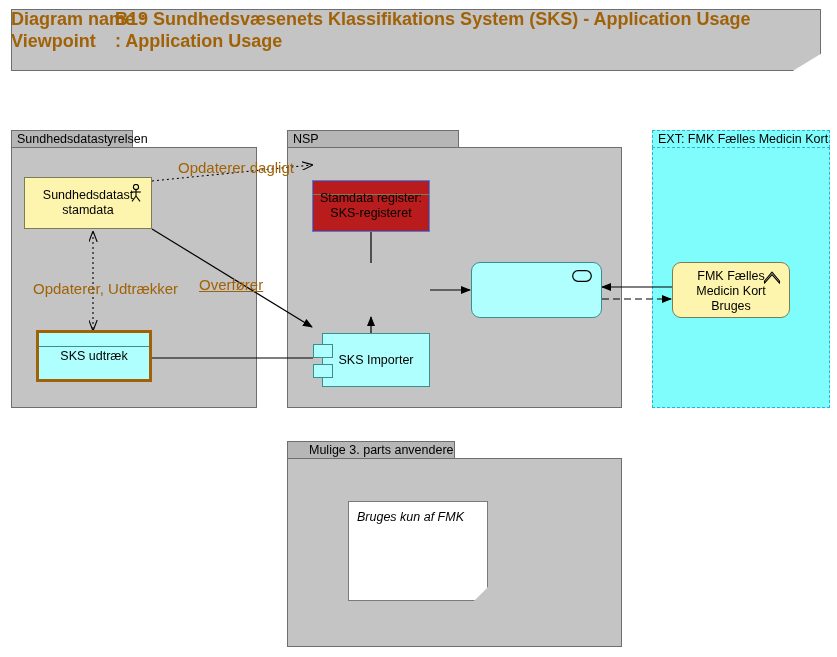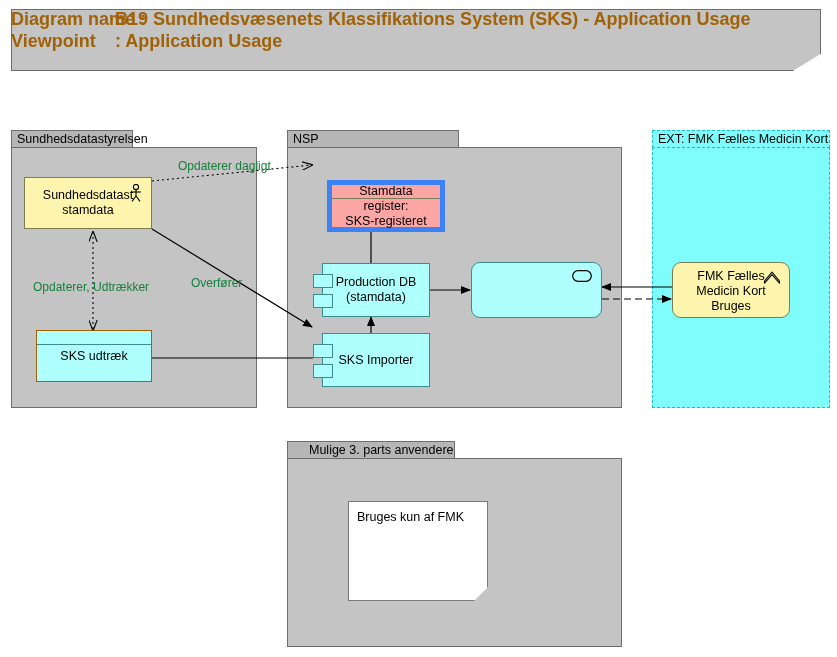--- a/index.html
+++ b/index.html
@@ -94,34 +94,33 @@
     line-height: 15px;
     z-index: 5;
   }
   .node .label { position: relative; z-index: 2; padding: 0 6px; white-space: pre-line; }
 
   .n-actor {
     background: #fdf5ad;
     border: 1px solid #7d7d55;
   }
   .n-data {
-    border: 5px solid #3b82f6;
-    background: #fca5a5;
-    margin-left: 15px;
+    border: 1px solid #3b82f6;
+    background: #b91c1c;
   }
   .n-data .divider,
   .n-dataobj .divider {
     position: absolute;
     left: 0; right: 0;
     top: 13px;
     height: 1px;
     background: #7d7d55;
   }
   .n-dataobj {
-    border: 1px solid #a16207;
+    border: 3px solid #a16207;
     background: #affffe;
   }
   .n-dataobj .divider { background: #3b8e8e; }
 
   .n-component {
     background: #affffe;
     border: 1px solid #3b8e8e;
   }
   .comp-tab {
     position: absolute;
@@ -169,22 +168,22 @@
   #connectors {
     position: absolute;
     left: 0; top: 0;
     width: 837px;
     height: 657px;
     z-index: 4;
     pointer-events: none;
   }
   .conn-label {
     position: absolute;
-    font-size: 12px;
-    color: #15803d;
+    font-size: 15px;
+    color: #a16207;
     white-space: nowrap;
     z-index: 7;
     background: transparent;
   }
 </style>
 </head>
 <body>
 
 <div id="canvas">
 
@@ -239,21 +238,21 @@
 
     <path d="M 430,290 L 470,290" fill="none" stroke="#000" stroke-width="1.2" marker-end="url(#arrowSolid)"></path>
 
     <path d="M 672,287 L 602,287" fill="none" stroke="#000" stroke-width="1.2" marker-end="url(#arrowSolid)"></path>
 
     <path d="M 602,299 L 671,299" fill="none" stroke="#000" stroke-width="1.2" stroke-dasharray="7,4" marker-end="url(#arrowSolid)"></path>
   </svg>
 
   <div class="conn-label" style="left:178px; top:159px;">Opdaterer dagligt</div>
   <div class="conn-label" style="left:33px; top:272px;margin-top:8px;">Opdaterer, Udtrækker</div>
-  <div class="conn-label" style="left:191px; top:276px;">Overfører</div>
+  <div class="conn-label" style="left:199px; top:276px;text-decoration:underline;">Overfører</div>
 
   <div class="node n-actor" style="left:24px; top:177px; width:128px; height:52px;">
     <span class="label">Sundhedsdatast
 stamdata</span>
     <svg class="icon icon-actor" viewBox="0 0 14 18">
       <circle cx="7" cy="3" r="2.6" fill="none" stroke="#000" stroke-width="1.1"></circle>
       <line x1="7" y1="5.8" x2="7" y2="12" stroke="#000" stroke-width="1.1"></line>
       <line x1="2.2" y1="8" x2="11.8" y2="8" stroke="#000" stroke-width="1.1"></line>
       <line x1="7" y1="12" x2="3" y2="17.4" stroke="#000" stroke-width="1.1"></line>
       <line x1="7" y1="12" x2="11" y2="17.4" stroke="#000" stroke-width="1.1"></line>
@@ -264,26 +263,20 @@
     <div class="divider"></div>
     <span class="label">SKS udtræk</span>
   </div>
 
   <div class="node n-data" style="left:312px; top:180px; width:118px; height:52px;">
     <div class="divider"></div>
     <span class="label">Stamdata register:
 SKS-registeret</span>
   </div>
 
-  <div class="node n-component" style="left:322px; top:263px; width:108px; height:54px;">
-    <div class="comp-tab" style="top:10px;"></div>
-    <div class="comp-tab" style="top:30px;"></div>
-    <span class="label">Production DB
-(stamdata)</span>
-  </div>
 
   <div class="node n-component" style="left:322px; top:333px; width:108px; height:54px;">
     <div class="comp-tab" style="top:10px;"></div>
     <div class="comp-tab" style="top:30px;"></div>
     <span class="label">SKS Importer</span>
   </div>
 
   <div class="node n-service" style="left:471px; top:262px; width:131px; height:56px;">
     <svg class="icon icon-oval" viewBox="0 0 20 12">
       <rect x="0.7" y="0.7" width="18.6" height="10.6" rx="5.3" ry="5.3" fill="none" stroke="#000" stroke-width="1.2"></rect>
@@ -292,17 +285,17 @@
 
   <div class="node n-bizservice" style="left:672px; top:262px; width:118px; height:56px;">
     <span class="label" style="padding-top:2px;">FMK Fælles
 Medicin Kort
 Bruges</span>
     <svg class="icon icon-chevron" viewBox="0 0 18 16">
       <path d="M1.5,12 L9,3.2 L16.5,12 L16.5,14.2 L9,5.6 L1.5,14.2 Z" fill="none" stroke="#000" stroke-width="1.1" stroke-linejoin="round"></path>
     </svg>
   </div>
 
-  <div class="note" style="left:348px; top:501px; width:140px; height:100px;">
+  <div class="note" style="left:348px; top:501px; width:140px; height:100px;font-style:italic;">
     <span>Bruges kun af FMK</span>
   </div>
 
 </div>
 
 </body></html>

